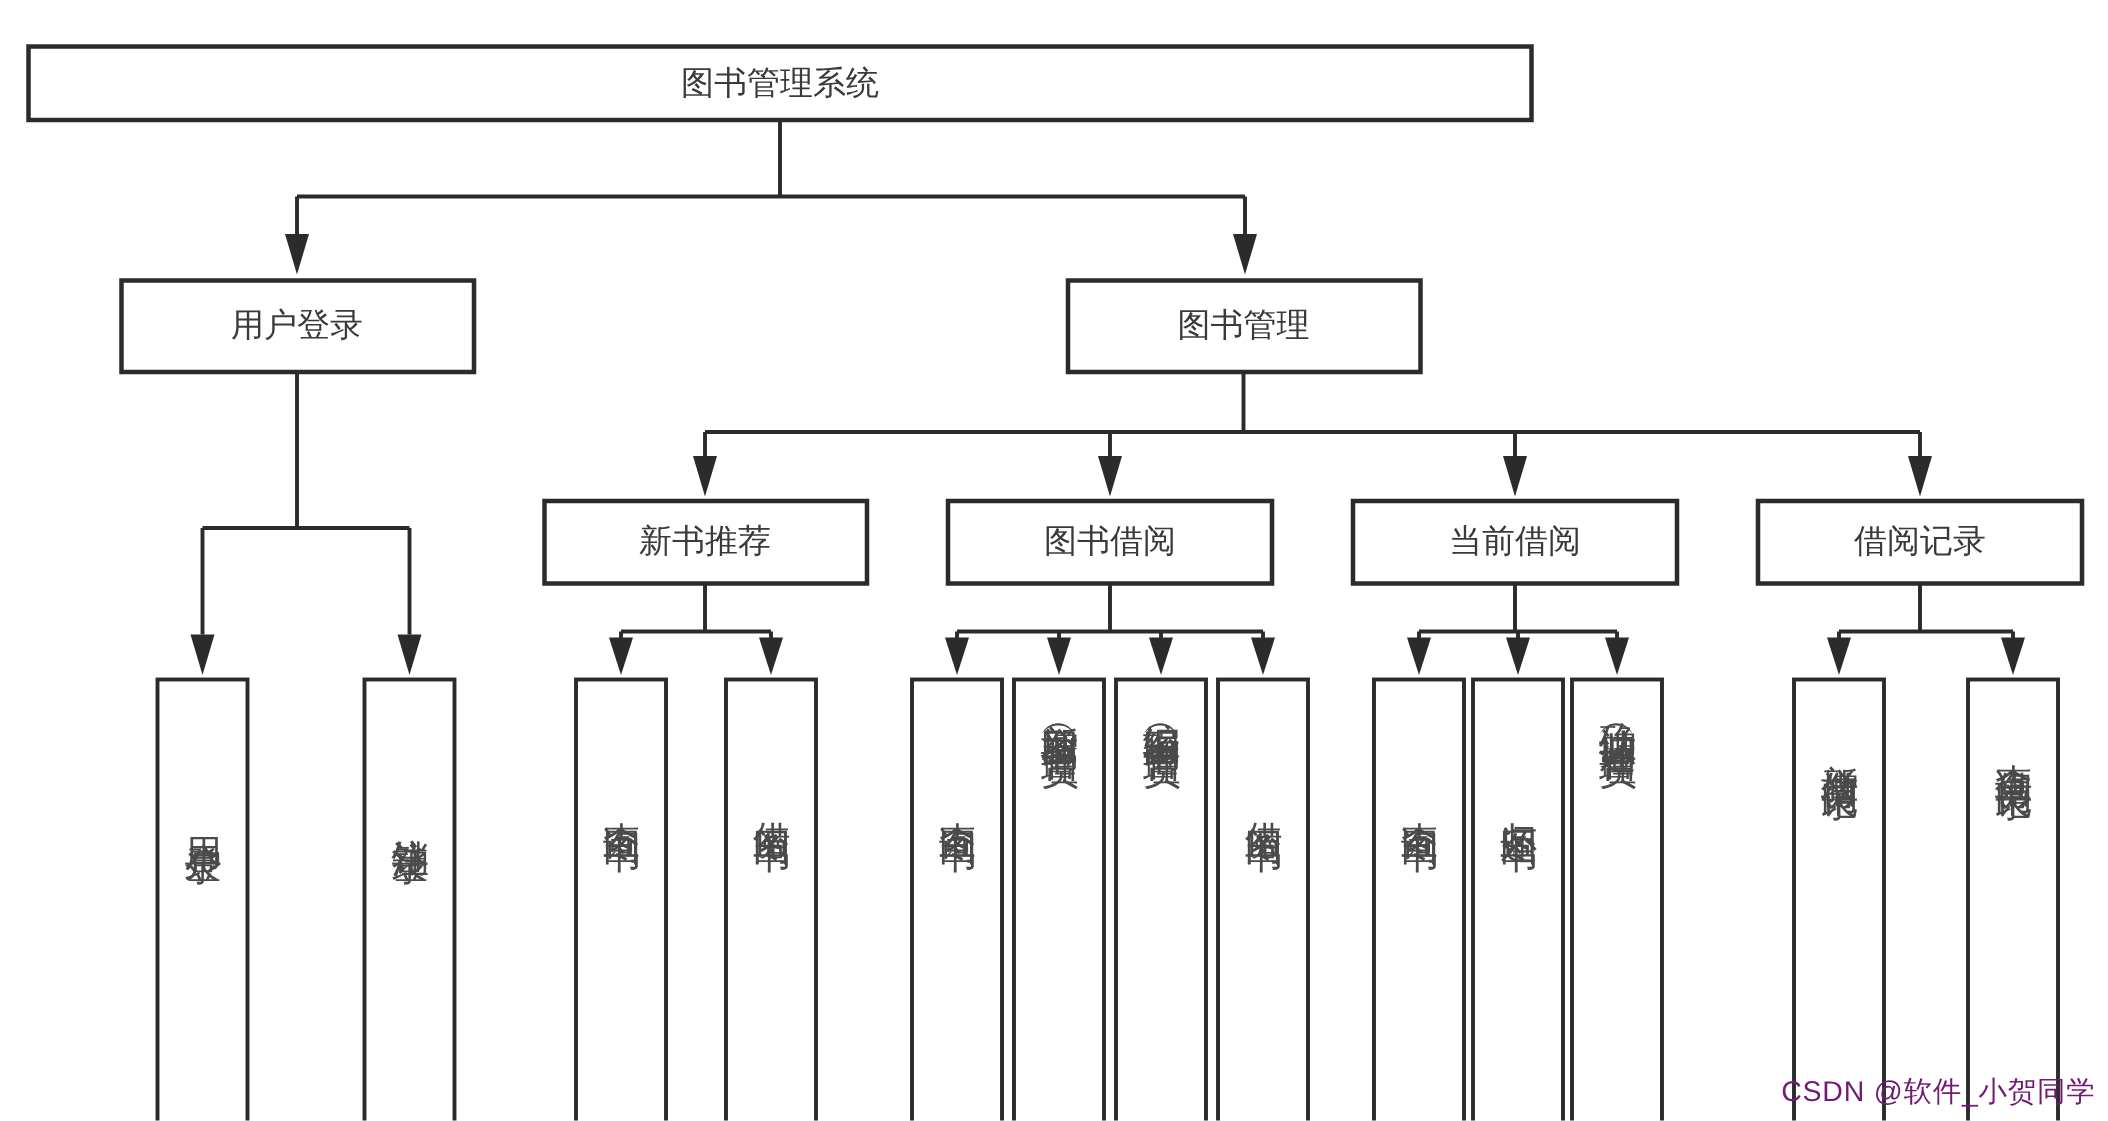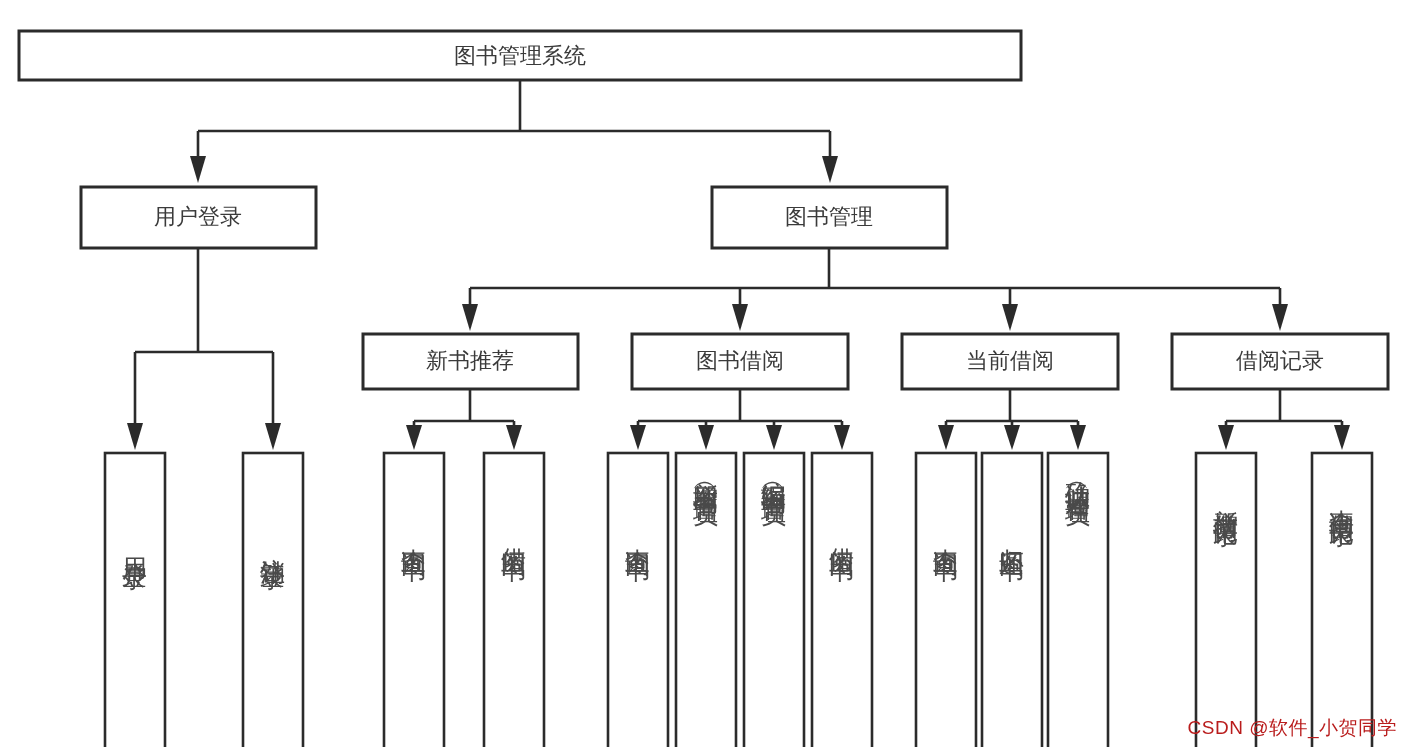--- a/index.html
+++ b/index.html
@@ -57,21 +57,21 @@
     writing-mode: vertical-rl;
     text-orientation: upright;
     letter-spacing: 3px;
   }
   .watermark {
     position: absolute;
     right: 8px;
     bottom: 6px;
     font-family: "Liberation Sans", sans-serif;
     font-size: 19px;
-    color: #b91c1c;
+    color: #701a75;
     letter-spacing: 0.5px;
     white-space: nowrap;
     pointer-events: none;
   }
 </style>
 </head>
 <body>
 
 <div id="diagram-root">
 <svg width="1405" height="747" viewBox="0 0 1405 747" xmlns="http://www.w3.org/2000/svg">

